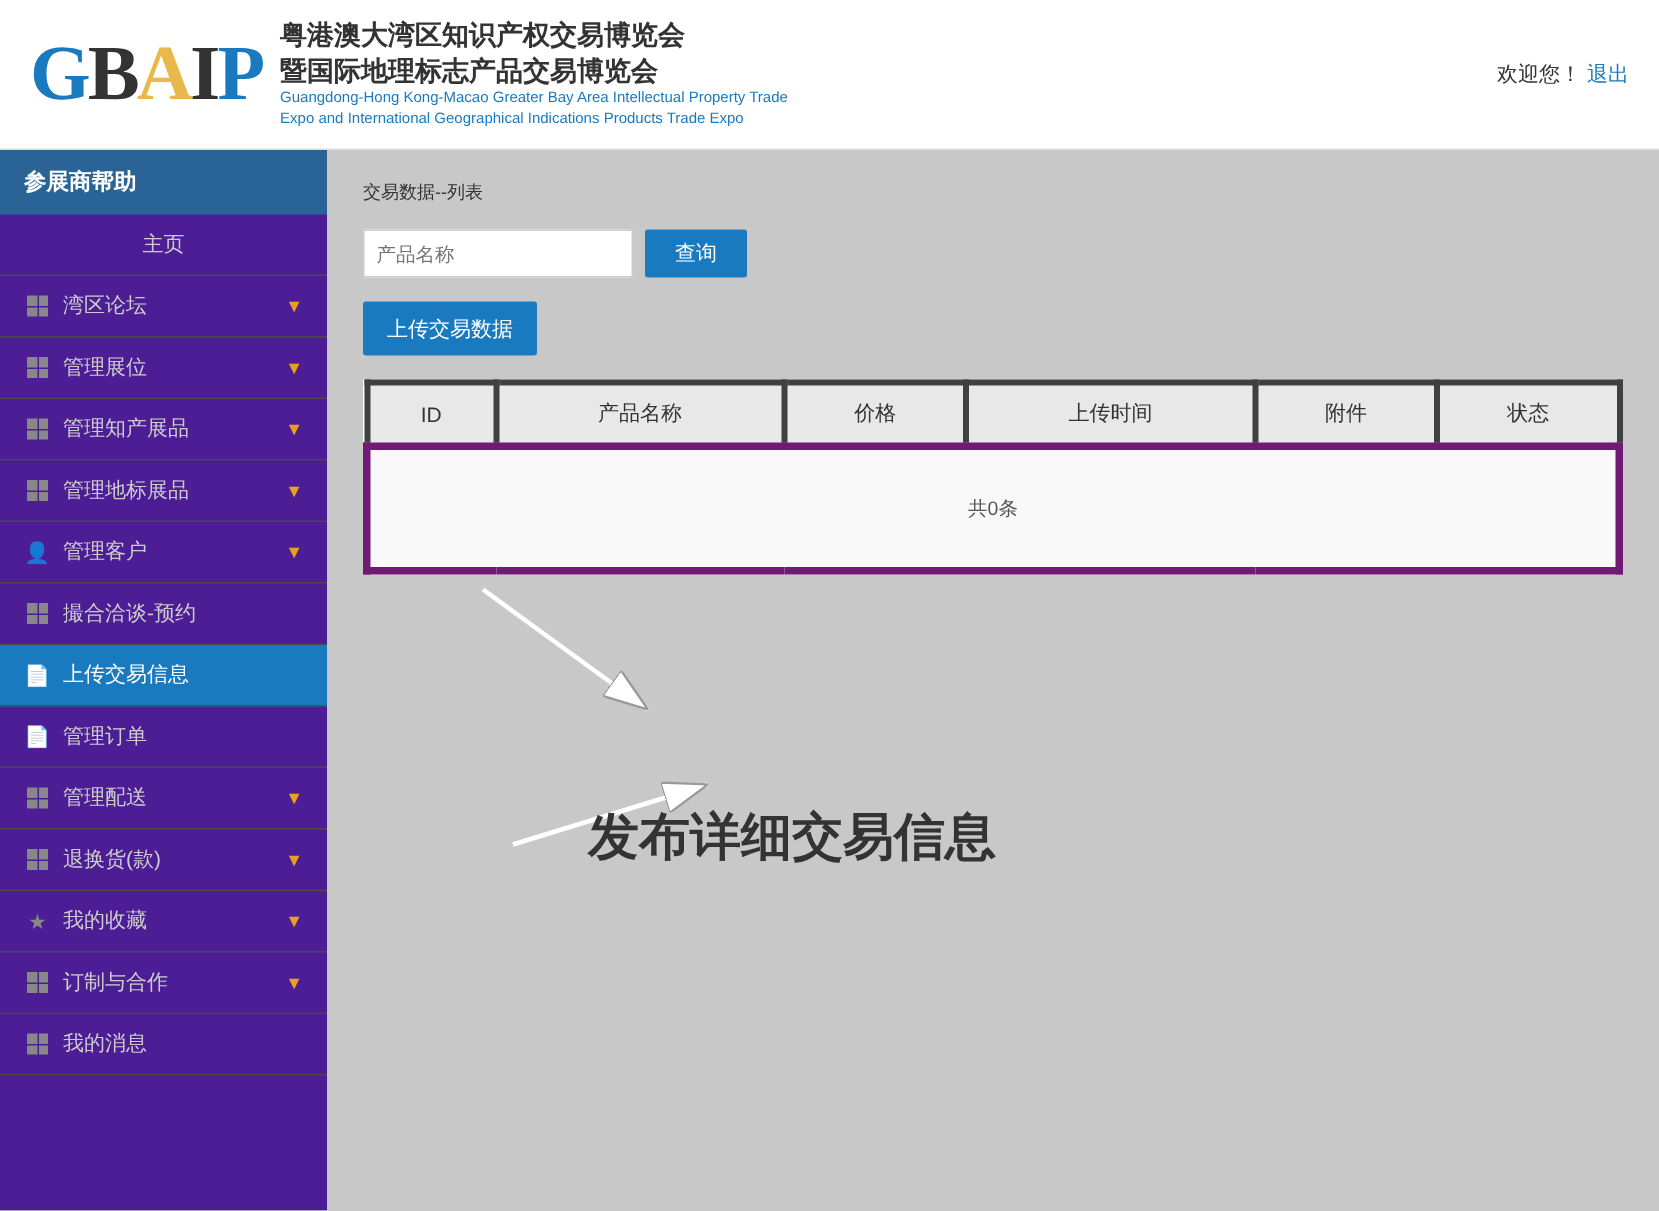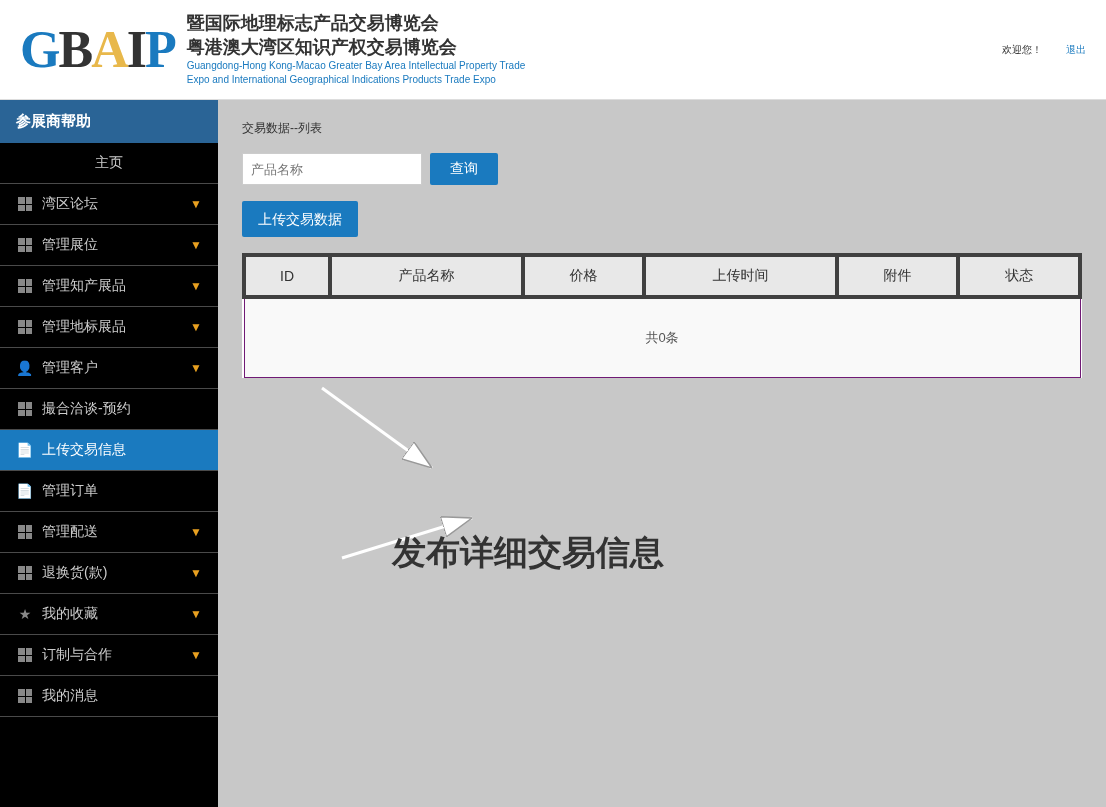--- a/index.html
+++ b/index.html
@@ -43,41 +43,41 @@
     }
     .logo-title-en {
       font-size: 10px;
       color: #1a7abf;
       line-height: 1.4;
       max-width: 350px;
     }
     .header-right {
       display: flex;
       align-items: center;
-      gap: 24px;
-      font-size: 10px;
+      gap: 4px;
+      font-size: 14px;
       color: #333;
     }
     .header-welcome { color: #333; }
     .header-logout {
       color: #1a7abf;
       cursor: pointer;
       text-decoration: none;
     }
 
     
     .main-layout {
       display: flex;
       min-height: calc(807px - 100px);
     }
 
     
     .sidebar {
       width: 218px;
-      background: #000000;
+      background: #4c1d95;
       flex-shrink: 0;
     }
     .sidebar-header {
       background: #2a6496;
       color: #fff;
       padding: 12px 16px;
       font-size: 15px;
       font-weight: bold;
     }
     .sidebar-item {
@@ -174,21 +174,21 @@
     .data-table th {
       background: #e8e8e8;
       border: 4px solid #404040;
       padding: 10px 8px;
       text-align: center;
       font-weight: normal;
       font-size: 14px;
       color: #333;
     }
     .data-table td {
-      border: 1px solid #701a75;
+      border: 5px solid #701a75;
       padding: 10px 8px;
       text-align: center;
       font-size: 13px;
       color: #555;
       background: #f9f9f9;
     }
     .empty-row td {
       padding: 30px;
       background: #f9f9f9;
     }
@@ -216,22 +216,22 @@
   </style>
 </head>
 <body>
 
 <div class="header">
   <div class="logo-area">
     <div class="logo-text-gbaip">
       <span class="logo-g">G</span><span class="logo-b">B</span><span class="logo-a">A</span><span class="logo-i">I</span><span class="logo-p">P</span>
     </div>
     <div class="logo-titles">
+      <div class="logo-title-cn">粤港澳大湾区知识产权交易博览会</div>
       <div class="logo-title-cn">暨国际地理标志产品交易博览会</div>
-      <div class="logo-title-cn">粤港澳大湾区知识产权交易博览会</div>
       <div class="logo-title-en">Guangdong-Hong Kong-Macao Greater Bay Area Intellectual Property Trade Expo and International Geographical Indications Products Trade Expo</div>
     </div>
   </div>
   <div class="header-right">
     <span class="header-welcome">欢迎您！</span>
     <a class="header-logout">退出</a>
   </div>
 </div>
 
 <div class="main-layout">

